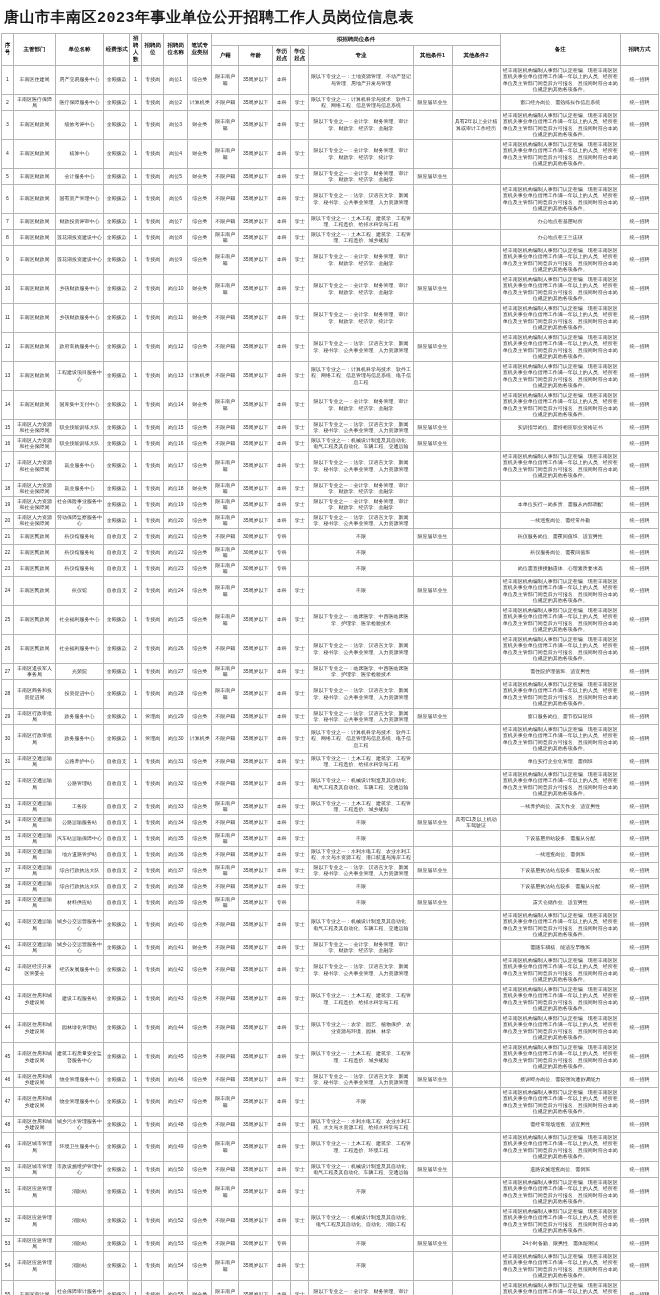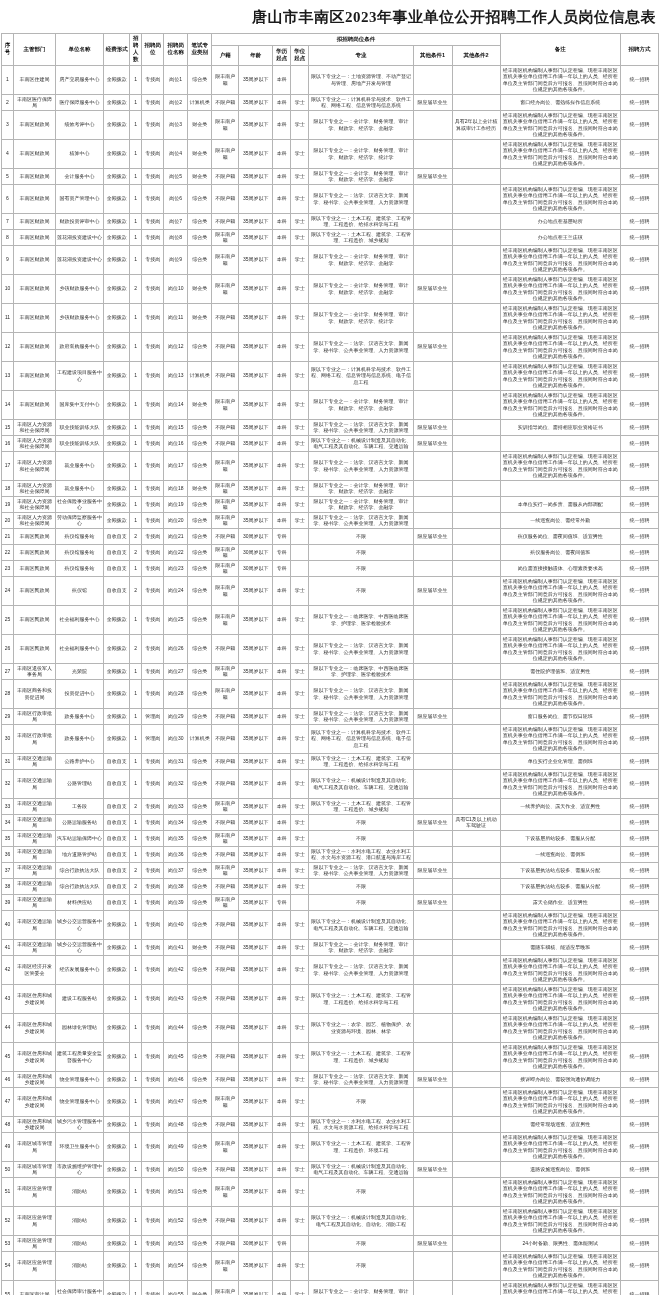--- a/index.html
+++ b/index.html
@@ -1,17 +1,17 @@
 <!DOCTYPE html>
 <html><head>
 <meta charset="utf-8">
 <style>
   html,body{margin:0;padding:0;background:#f2f2f2;}
   .page{width:660px;min-height:1295px;background:#ffffff;margin:0 auto;font-family:"Liberation Sans",sans-serif;box-sizing:border-box;}
-  .title{font-family:Liberation Serif, serif;font-weight:bold;font-size:15px;color:#1a1a1a;text-align:right;padding:8px 4px 6px;letter-spacing:0.5px;}
+  .title{font-family:Liberation Mono, monospace;font-weight:bold;font-size:15px;color:#1a1a1a;text-align:left;padding:8px 4px 6px;letter-spacing:0.5px;}
   table.grid{border-collapse:collapse;table-layout:fixed;width:658px;margin:0 1px;}
   table.grid th,table.grid td{border:1px solid #b5b5b5;padding:1px;font-size:5px;line-height:1.3;color:#2a2a2a;text-align:center;vertical-align:middle;word-break:break-all;overflow:hidden;}
   table.grid th{font-size:5.5px;font-weight:bold;color:#111;background:#fff;}
   table.grid{border:1px solid #8a8a8a;}
   td.cell-major,td.cell-remark,td.cell-c1,td.cell-c2{text-align:left;}
   td.remark-red{color:#c43525;}
   td.remark-black{color:#2a2a2a;}
   tbody td{height:13px;}
 </style>
 </head>

